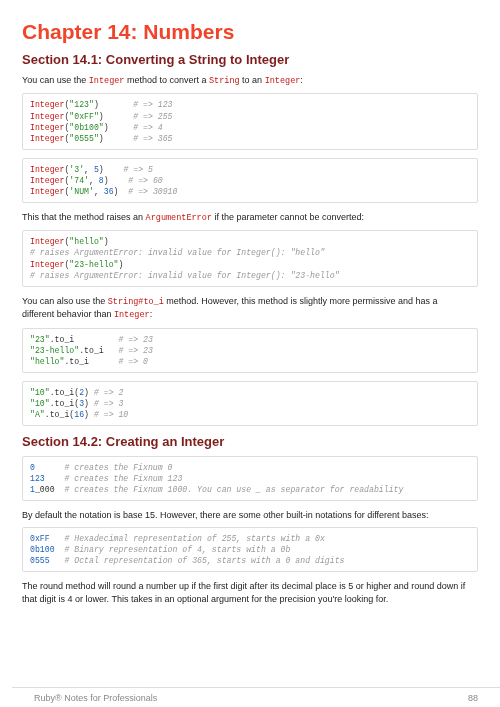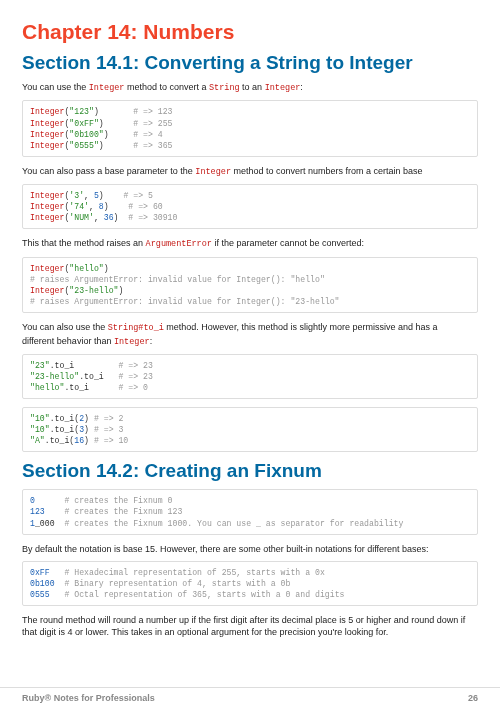--- a/index.html
+++ b/index.html
@@ -20,22 +20,22 @@
     overflow: hidden;
   }
   h1 {
     color: #f0452a;
     font-size: 21px;
     font-weight: 700;
     margin: 0 0 6px 0;
     letter-spacing: 0;
   }
   h2 {
-    color: #0369a1;
-    font-size: 19px;
+    color: #7f1d1d;
+    font-size: 13px;
     font-weight: 700;
     margin: 8px 0 7px 0;
   }
   p {
     font-size: 9px;
     line-height: 1.35;
     margin: 0 8px 6px 0;
     color: #222;
   }
   .mono {
@@ -50,58 +50,54 @@
     font-family: "Consolas","Menlo","Courier New",monospace;
     font-size: 8.2px;
     line-height: 1.35;
     white-space: pre;
     color: #333;
     overflow: hidden;
   }
   .kw  { color: #c41a16; }   
   .str { color: #2a8a2a; }   
   .num { color: #1a5fb4; }   
-  .com { color: #9a9a9a; } 
+  .com { color: #9a9a9a; font-style: italic; } 
   .err { color: #c41a16; }   
   .footer {
     position: absolute;
     bottom: 0;
-    left: 0;
+    left: 12px;
     right: 0;
     border-top: 1px solid #ddd;
     padding: 5px 22px 4px 22px;
     font-size: 9px;
     color: #888;
     display: flex;
     justify-content: space-between;
     background: #fff;
-    font-weight: bold;
   }
 </style>
 </head>
 <body>
 
 <div class="page">
 
   <h1>Chapter 14: Numbers</h1>
 
   <h2>Section 14.1: Converting a String to Integer</h2>
 
   <p>
     <span>You can use the </span><span class="mono kw">Integer</span><span> method to convert a </span><span class="mono kw">String</span><span> to an </span><span class="mono kw">Integer</span><span>:</span>
   </p>
 
   <pre class="code"><span class="kw">Integer</span><span>(</span><span class="str">"123"</span><span>)       </span><span class="com"># =&gt; 123</span>
 <span class="kw">Integer</span><span>(</span><span class="str">"0xFF"</span><span>)      </span><span class="com"># =&gt; 255</span>
 <span class="kw">Integer</span><span>(</span><span class="str">"0b100"</span><span>)     </span><span class="com"># =&gt; 4</span>
 <span class="kw">Integer</span><span>(</span><span class="str">"0555"</span><span>)      </span><span class="com"># =&gt; 365</span></pre>
 
-  <p>
-    <span>You can also pass a base parameter to the </span><span class="mono kw">Integer</span><span> method to convert numbers from a certain base</span>
-  </p>
 
   <pre class="code"><span class="kw">Integer</span><span>(</span><span class="str">'3'</span><span>, </span><span class="num">5</span><span>)    </span><span class="com"># =&gt; 5</span>
 <span class="kw">Integer</span><span>(</span><span class="str">'74'</span><span>, </span><span class="num">8</span><span>)    </span><span class="com"># =&gt; 60</span>
 <span class="kw">Integer</span><span>(</span><span class="str">'NUM'</span><span>, </span><span class="num">36</span><span>)  </span><span class="com"># =&gt; 30910</span></pre>
 
   <p>
     <span>This that the method raises an </span><span class="mono err">ArgumentError</span><span> if the parameter cannot be converted:</span>
   </p>
 
   <pre class="code"><span class="kw">Integer</span><span>(</span><span class="str">"hello"</span><span>)</span>
@@ -115,33 +111,33 @@
 
   <pre class="code"><span class="str">"23"</span><span>.to_i         </span><span class="com"># =&gt; 23</span>
 <span class="str">"23-hello"</span><span>.to_i   </span><span class="com"># =&gt; 23</span>
 <span class="str">"hello"</span><span>.to_i      </span><span class="com"># =&gt; 0</span></pre>
 
 
   <pre class="code"><span class="str">"10"</span><span>.to_i(</span><span class="num">2</span><span>) </span><span class="com"># =&gt; 2</span>
 <span class="str">"10"</span><span>.to_i(</span><span class="num">3</span><span>) </span><span class="com"># =&gt; 3</span>
 <span class="str">"A"</span><span>.to_i(</span><span class="num">16</span><span>) </span><span class="com"># =&gt; 10</span></pre>
 
-  <h2>Section 14.2: Creating an Fixnum</h2>
+  <h2>Section 14.2: Creating an Integer</h2>
 
   <pre class="code"><span class="num">0</span><span>      </span><span class="com"># creates the Fixnum 0</span>
 <span class="num">123</span><span>    </span><span class="com"># creates the Fixnum 123</span>
 <span class="num">1</span><span>_000</span><span>  </span><span class="com"># creates the Fixnum 1000. You can use _ as separator for readability</span></pre>
 
   <p>By default the notation is base 15. However, there are some other built-in notations for different bases:</p>
 
   <pre class="code"><span class="num">0xFF</span><span>   </span><span class="com"># Hexadecimal representation of 255, starts with a 0x</span>
 <span class="num">0b100</span><span>  </span><span class="com"># Binary representation of 4, starts with a 0b</span>
 <span class="num">0555</span><span>   </span><span class="com"># Octal representation of 365, starts with a 0 and digits</span></pre>
 
 
   <p>The round method will round a number up if the first digit after its decimal place is 5 or higher and round down if that digit is 4 or lower. This takes in an optional argument for the precision you're looking for.</p>
 
 </div>
 
 <div class="footer">
   <span>Ruby® Notes for Professionals</span>
-  <span>26</span>
+  <span>88</span>
 </div>
 
 </body></html>

